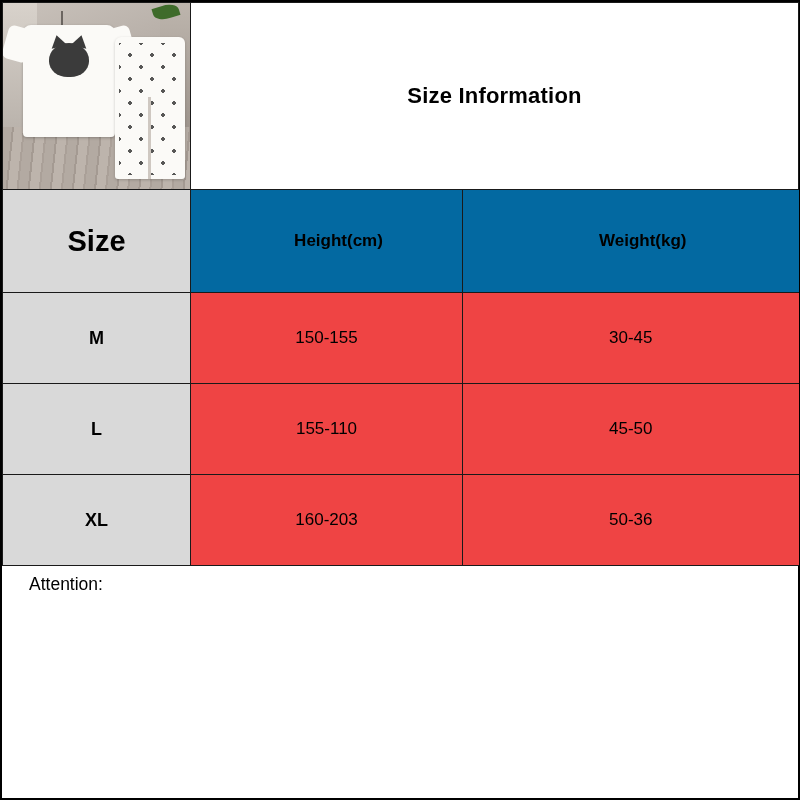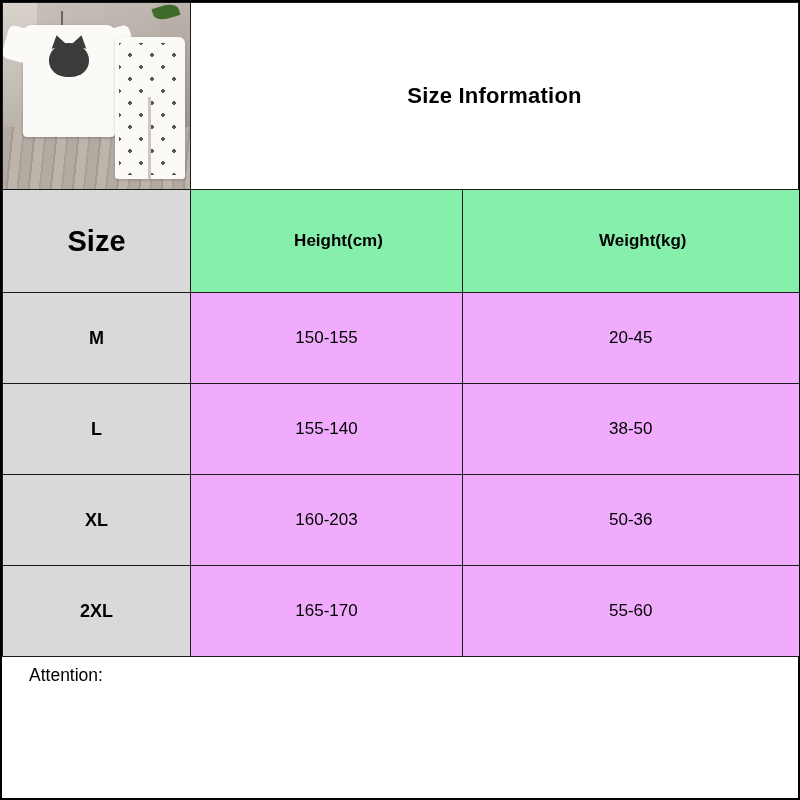--- a/index.html
+++ b/index.html
@@ -163,37 +163,37 @@
 
   
   .hdr-size {
     background: #d9d9d9;
     font-size: 29px;
     font-weight: bold;
     height: 100px;
     border-left: none;
   }
   .hdr-col {
-    background: #86efac;
+    background: #0369a1;
     font-size: 17px;
     font-weight: bold;
     padding-left: 25px;
   }
   .hdr-col.last { border-right: none; }
 
   
   .row-size {
     background: #d9d9d9;
     font-size: 18px;
     font-weight: bold;
     height: 88px;
     border-left: none;
   }
   .row-val {
-    background: #f0abfc;
+    background: #ef4444;
     font-size: 17px;
   }
   .row-val.last { border-right: none; }
 
   
   .attention {
     padding: 6px 8px 0 10px;
     font-size: 17.5px;
     line-height: 1.45;
   }
@@ -233,40 +233,35 @@
 
       <tr>
         <td class="hdr-size">Size</td>
         <td class="hdr-col">Height(cm)</td>
         <td class="hdr-col last">Weight(kg)</td>
       </tr>
 
       <tr>
         <td class="row-size">M</td>
         <td class="row-val">150-155</td>
-        <td class="row-val last">20-45</td>
+        <td class="row-val last">30-45</td>
       </tr>
 
       <tr>
         <td class="row-size">L</td>
-        <td class="row-val">155-140</td>
-        <td class="row-val last">38-50</td>
+        <td class="row-val">155-110</td>
+        <td class="row-val last">45-50</td>
       </tr>
 
       <tr>
         <td class="row-size">XL</td>
         <td class="row-val">160-203</td>
         <td class="row-val last">50-36</td>
       </tr>
 
-      <tr>
-        <td class="row-size">2XL</td>
-        <td class="row-val">165-170</td>
-        <td class="row-val last">55-60</td>
-      </tr>
     </tbody>
   </table>
 
   <div class="attention">
     <div class="line">Attention:</div>
   </div>
 
 </div>
 
 </body></html>

